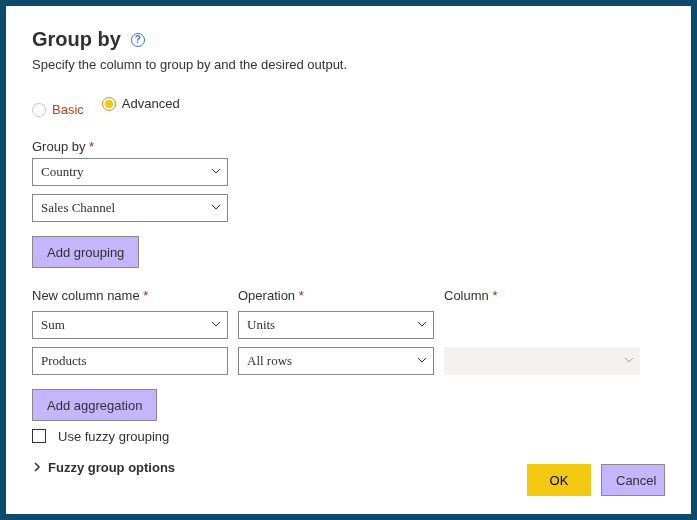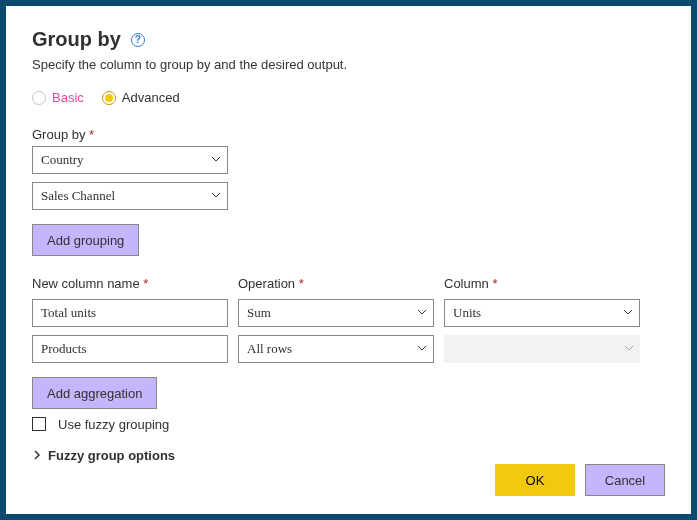--- a/index.html
+++ b/index.html
@@ -75,21 +75,22 @@
     content: "";
     width: 8px;
     height: 8px;
     background: #f2c811;
     border-radius: 50%;
     position: absolute;
     top: 2px;
     left: 2px;
   }
   .radio.disabled {
-    color: #ec4899;
+    color: #c2410c;
+    margin-top: 12px;
   }
   .radio.disabled .radio-circle {
     border-color: #c8c6c4;
   }
   .section-label {
     font-size: 13px;
     margin-bottom: 4px;
   }
   .req { color: #a4262c; }
   .select, .text-input {
@@ -167,21 +168,21 @@
     margin-top: 16px;
     cursor: pointer;
   }
   .footer {
     position: absolute;
     bottom: 18px;
     right: 26px;
     display: flex;
     gap: 10px;
   }
-  .footer .btn { width: 80px; }
+  .footer .btn { width: 64px; }
   svg.chev-svg { width: 10px; height: 10px; }
 </style>
 </head>
 <body>
 
 <div class="dialog">
 
   <div class="title-row">
     <div class="title">Group by</div>
     <div class="help-icon">?</div>
@@ -228,23 +229,20 @@
     <button class="btn">Add grouping</button>
   </div>
 
   <div class="cols-head">
     <div class="section-label"><span>New column name</span> <span class="req">*</span></div>
     <div class="section-label"><span>Operation</span> <span class="req">*</span></div>
     <div class="section-label"><span>Column</span> <span class="req">*</span></div>
   </div>
 
   <div class="agg-row">
-    <div class="text-input">
-      <span>Total units</span>
-    </div>
     <div class="select">
       <span>Sum</span>
       <span class="chev">
         <svg class="chev-svg" viewBox="0 0 10 10">
             <path d="M1 3 L5 7 L9 3" stroke="#323130" stroke-width="1" fill="none"></path>
           </svg>
       </span>
     </div>
     <div class="select">
       <span>Units</span>

